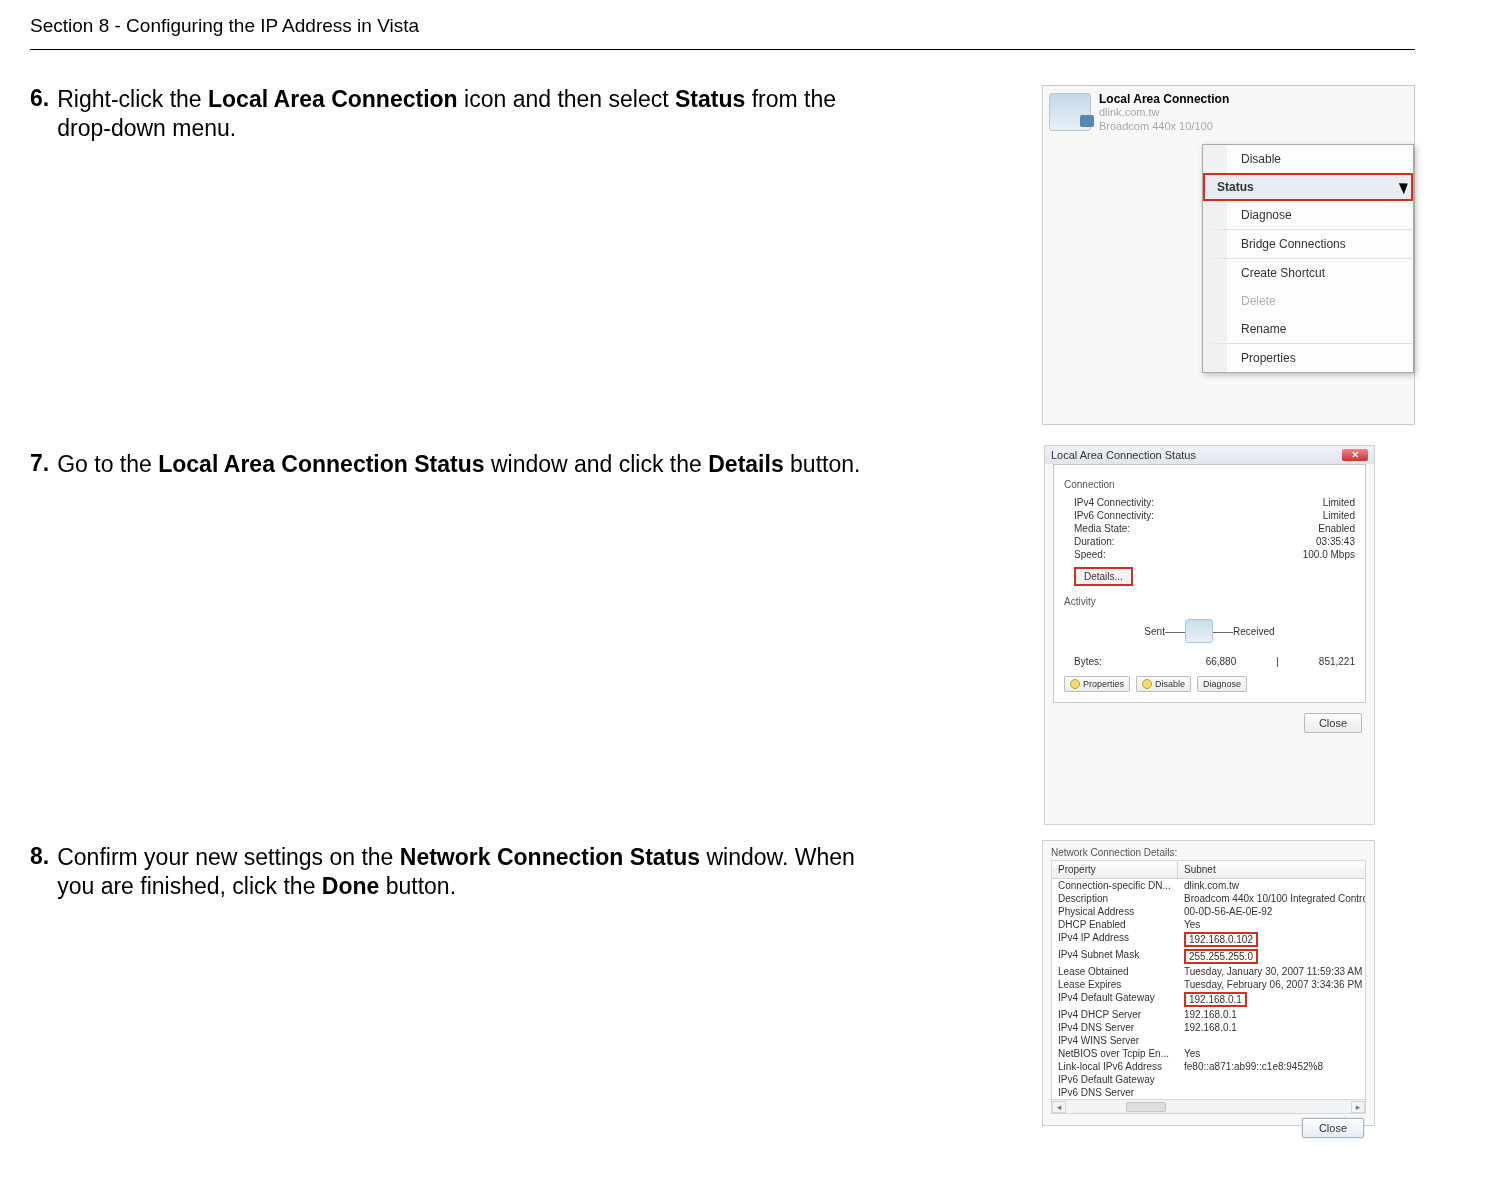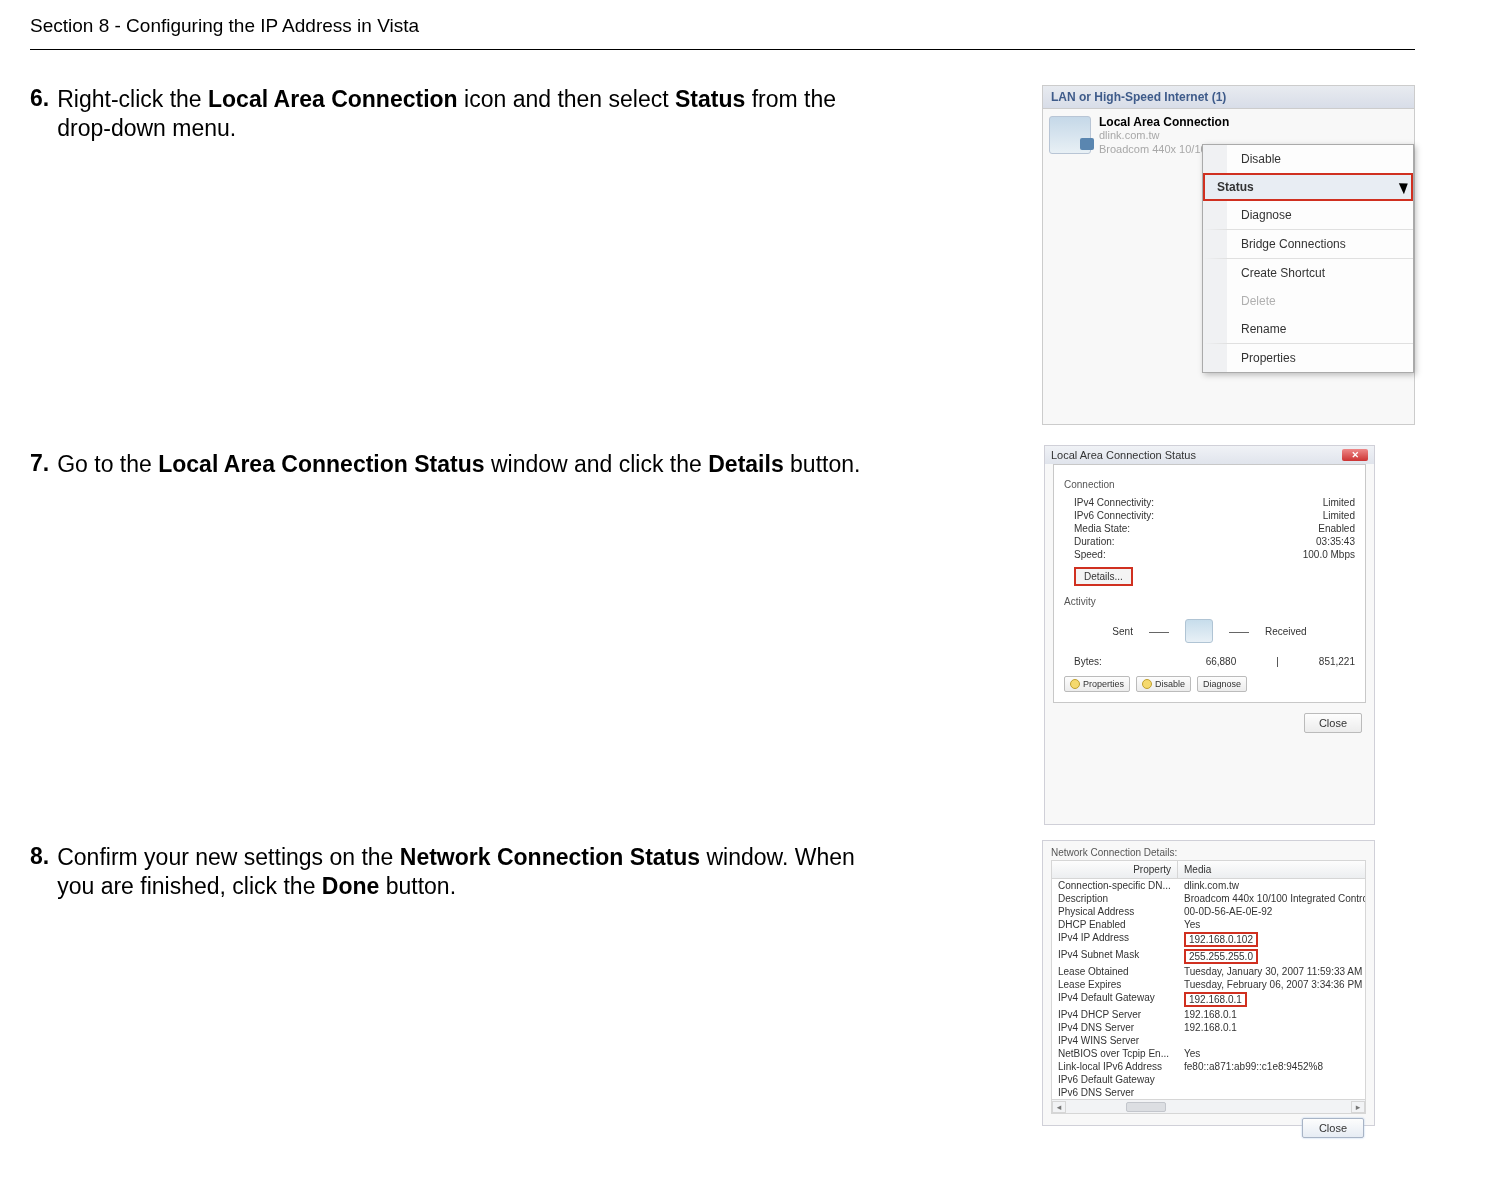--- a/index.html
+++ b/index.html
@@ -167,42 +167,41 @@
       padding: 2px 8px;
       display: inline-block;
       margin: 6px 0 6px 10px;
       font-size: 10px;
       background: #f4f4f4;
     }
     .ss2-activity {
       display: flex;
       align-items: center;
       justify-content: center;
-      gap: 16px;
       margin: 12px 0;
       font-size: 10px;
     }
     .ss2-act-icon { width: 28px; height: 24px; background: linear-gradient(#c7ddeb,#e8f0f6); border-radius: 3px; border:1px solid #b0c4d4; }
     .ss2-btns { display: flex; gap: 6px; margin-top: 8px; }
     .ss2-btn { border: 1px solid #bbb; background: linear-gradient(#fdfdfd,#ececec); padding: 2px 5px; font-size: 9px; border-radius: 2px; display:flex; align-items:center; gap:3px;}
     .ss2-btn .dot { width:10px; height:10px; border-radius:50%; }
     .ss2-close-btn { text-align: right; padding: 6px 12px 8px 0; }
     .ss2-close-btn span { border: 1px solid #bbb; background: linear-gradient(#fdfdfd,#ececec); padding: 3px 14px; font-size: 11px; border-radius: 2px; }
 
     
     .ss3-body { margin: 6px 8px; }
     .ss3-label { color: #555; font-size: 10px; margin-bottom: 2px; }
     .ss3-table {
       border: 1px solid #d6d6d6;
       background: #fff;
       font-size: 10px;
     }
     .ss3-th { display: flex; background: linear-gradient(#fdfdfd,#eceef0); border-bottom: 1px solid #d6d6d6; }
     .ss3-th div { padding: 3px 6px; border-right: 1px solid #d6d6d6; }
-    .ss3-th .c1 { width: 126px; text-align: right; }
+    .ss3-th .c1 { width: 126px; }
     .ss3-th .c2 { flex: 1; border-right: none; }
     .ss3-tr { display: flex; }
     .ss3-tr .c1 { width: 126px; padding: 1px 6px; white-space: nowrap; overflow: hidden; }
     .ss3-tr .c2 { flex: 1; padding: 1px 6px; white-space: nowrap; overflow: hidden; }
     .redbox { border: 2px solid #d03020; padding: 0 3px; display: inline-block; line-height: 1.1; }
     .ss3-scroll { display:flex; align-items:center; border-top:1px solid #d6d6d6; height:14px; background:#f2f3f5;}
     .ss3-scroll .arrow { width:14px; text-align:center; color:#777; font-size:9px; border:1px solid #d6d6d6;}
     .ss3-scroll .thumb { width:40px; margin-left:60px; height:10px; background:#dcdee2; border:1px solid #c3c6cc; border-radius:2px;}
     .ss3-closewrap { text-align: right; padding: 8px 2px 4px 0; }
     .ss3-closewrap span { border: 1px solid #a8b4c6; background: linear-gradient(#fdfdfd,#e6ecf4); padding: 3px 16px; font-size: 11px; border-radius: 2px; box-shadow: 0 0 2px #a8c6e8;}
@@ -228,21 +227,20 @@
   <div class="content">
 
     <div class="step step6">
       <span class="step-num">6.</span>
       <span class="step-text">
         <span> Right-click the </span><span class="bold">Local Area Connection</span><span> icon and then select </span><span class="bold">Status</span><span> from the drop-down menu.</span>
       </span>
     </div>
 
     <div class="screenshot ss1">
-      <div class="ss1-header">LAN or High-Speed Internet (1)</div>
       <div class="ss1-conn">
         <div class="ss1-icon"></div>
         <div class="ss1-conn-text">
           <div class="ss1-conn-name">Local Area Connection</div>
           <div class="ss1-conn-sub">dlink.com.tw</div>
           <div class="ss1-conn-sub">Broadcom 440x 10/100</div>
         </div>
       </div>
       <div class="ss1-menu">
         <div class="ss1-menu-item">Disable</div>
@@ -335,21 +333,21 @@
         <span> Confirm your new settings on the </span><span class="bold">Network Connection Status</span><span> window. When you are finished, click the </span><span class="bold">Done</span><span> button.</span>
       </span>
     </div>
 
     <div class="screenshot ss3">
       <div class="ss3-body">
         <div class="ss3-label">Network Connection Details:</div>
         <div class="ss3-table">
           <div class="ss3-th">
             <div class="c1">Property</div>
-            <div class="c2">Media</div>
+            <div class="c2">Subnet</div>
           </div>
           <div id="ss3-rows">
               <div class="ss3-tr">
                 <div class="c1">Connection-specific DN...</div>
                 <div class="c2">dlink.com.tw</div>
               </div>
               <div class="ss3-tr">
                 <div class="c1">Description</div>
                 <div class="c2">Broadcom 440x 10/100 Integrated Contro</div>
               </div>

